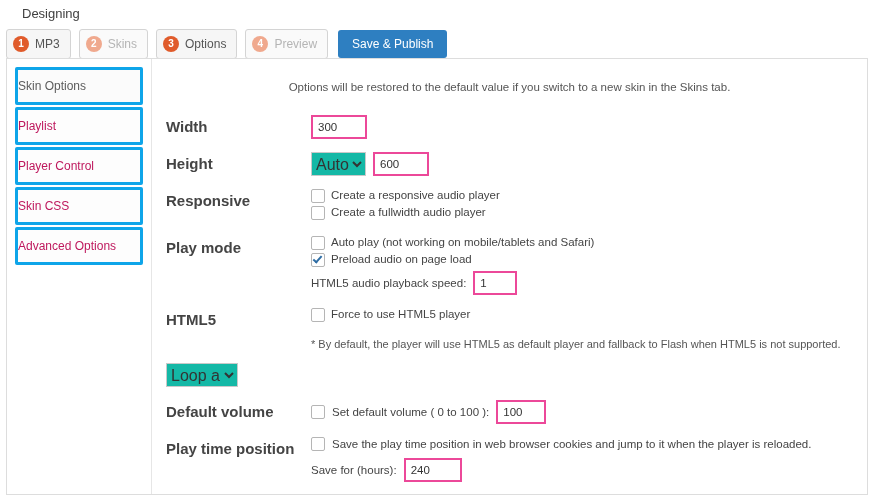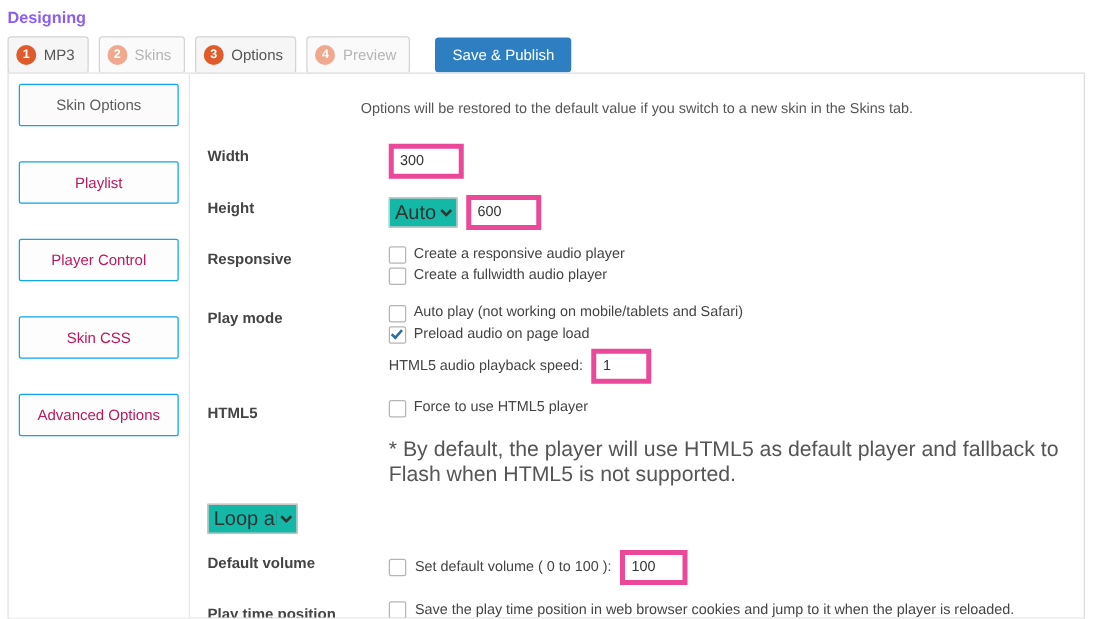--- a/index.html
+++ b/index.html
@@ -12,23 +12,23 @@
   }
   .page {
     position: relative;
     width: 880px;
     height: 495px;
     overflow: hidden;
     background: #fff;
   }
   .page-title {
     font-size: 13px;
-    font-weight: bold;
-    color: #8b5cf6;
-    padding: 6px 0 0 6px;
+    font-weight: normal;
+    color: #404040;
+    padding: 6px 0 0 22px;
   }
   
   .steps {
     display: flex;
     align-items: center;
     gap: 8px;
     padding: 8px 0 0 6px;
   }
   .step {
     display: flex;
@@ -52,21 +52,21 @@
     display: flex;
     align-items: center;
     justify-content: center;
     line-height: 1;
   }
   .step .lbl { font-size: 12px; color: #555; }
   .step.inactive { background: #fafafa; }
   .step.inactive .lbl { color: #b5b5b5; }
   .step.inactive .num { background: #f0a98e; }
   .publish-btn {
-    margin-left: 12px;
+    margin-left: 2px;
     background: #2e7fc1;
     color: #fff;
     border: none;
     border-radius: 3px;
     font-size: 12px;
     padding: 7px 14px;
     cursor: pointer;
   }
   
   .panel {
@@ -81,27 +81,27 @@
     display: flex;
   }
   .sidebar {
     width: 145px;
     padding: 8px;
     box-sizing: border-box;
     border-right: 1px solid #e6e6e6;
     background: #fff;
   }
   .side-item {
-    border: 1px solid #0ea5e9;
+    border: 3px solid #0ea5e9;
     background: #fbfbfb;
-    text-align: center;
+    text-align: left;
     font-size: 12px;
     color: #5c5c5c;
     padding: 9px 0;
-    margin-bottom: 28px;
+    margin-bottom: 2px;
     border-radius: 2px;
     cursor: pointer;
   }
   .side-item.muted { color: #be185d; background: #fdfdfd; }
   .content {
     flex: 1;
     padding: 14px 14px 4px 14px;
     box-sizing: border-box;
     position: relative;
     overflow: hidden;
@@ -113,28 +113,28 @@
     margin: 8px 0 22px 0;
   }
   .row {
     display: flex;
     align-items: flex-start;
     margin-bottom: 13px;
   }
   .row .label {
     width: 145px;
     flex: 0 0 145px;
-    font-size: 12px;
+    font-size: 15px;
     font-weight: bold;
     color: #444;
     padding-top: 3px;
   }
   .row .field { flex: 1; }
   input[type=text] {
-    border: 4px solid #ec4899;
+    border: 2px solid #ec4899;
     height: 18px;
     font-size: 11.5px;
     padding: 1px 5px;
     color: #333;
     background: #fff;
     box-sizing: content-box;
     font-family: "Liberation Sans", sans-serif;
   }
   select {
     border: 1px solid #c9c9c9;
@@ -175,21 +175,21 @@
   }
   .inline {
     display: flex;
     align-items: center;
     gap: 7px;
     flex-wrap: wrap;
     font-size: 11.5px;
     color: #444;
   }
   .note {
-    font-size: 17px;
+    font-size: 11px;
     color: #555;
     margin-top: 16px;
   }
   .speed-line { margin-top: 4px; }
   .sub-label { font-size: 11.5px; color: #444; }
 </style>
 </head>
 <body>
 
 <div class="page">

